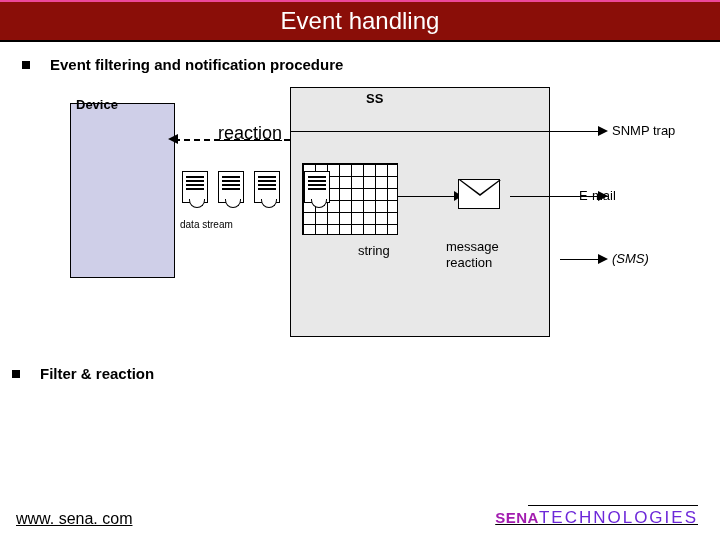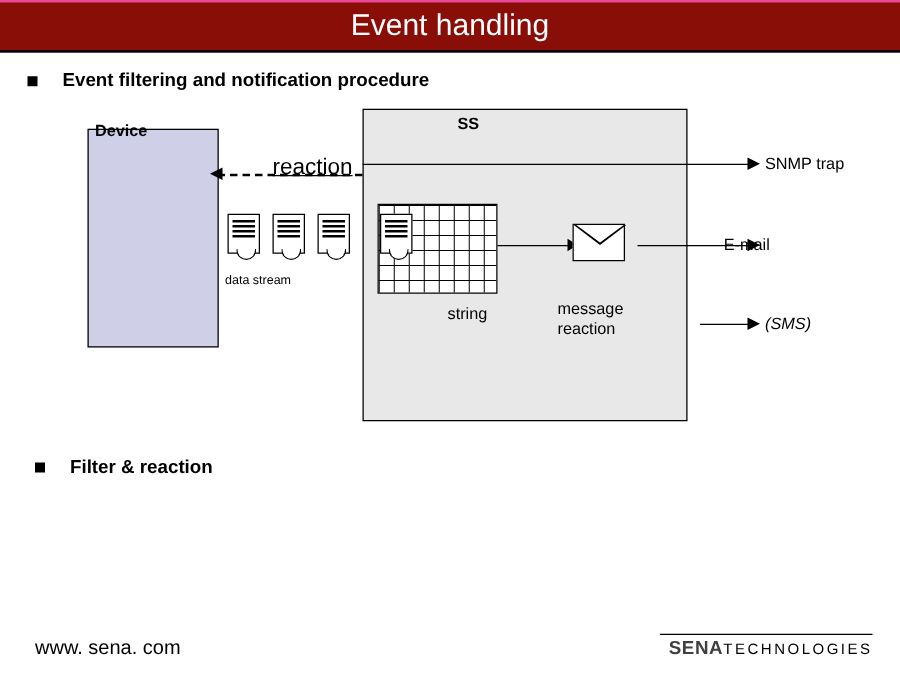--- a/index.html
+++ b/index.html
@@ -37,29 +37,29 @@
   .data-stream-text { position: absolute; left: 140px; top: 128px; font-size: 10px; }
   .filter-grid { position: absolute; left: 262px; top: 72px; width: 96px; height: 72px; background: #fff; border: 1.5px solid #000; }
   .filter-grid::before { content: ""; position: absolute; inset: 0; background-image: linear-gradient(to right, #000 1px, transparent 1px), linear-gradient(to bottom, #000 1px, transparent 1px); background-size: 12px 12px; }
   .filter-text { position: absolute; left: 318px; top: 152px; font-size: 13px; }
   .envelope { position: absolute; left: 418px; top: 88px; width: 42px; height: 30px; border: 1.5px solid #000; background: #fff; }
   .envelope::before { content: ""; position: absolute; left: 0; top: 0; width: 0; height: 0; border-left: 21px solid transparent; border-right: 21px solid transparent; border-top: 16px solid #000; }
   .envelope::after { content: ""; position: absolute; left: 2px; top: 0; width: 0; height: 0; border-left: 19px solid transparent; border-right: 19px solid transparent; border-top: 14px solid #fff; }
   .msg-text { position: absolute; left: 406px; top: 148px; font-size: 13px; text-align: left; line-height: 1.2; }
   .filter-line { position: absolute; left: 358px; top: 105px; width: 60px; height: 0; border-top: 1.5px solid #000; }
   .filter-arrowr { position: absolute; left: 414px; top: 100px; width: 0; height: 0; border-top: 5px solid transparent; border-bottom: 5px solid transparent; border-left: 8px solid #000; }
-  .sub-section { padding: 0 28px; }
+  .sub-section { padding: 0 12px; }
   .sub-text { font-size: 13px; margin: 6px 0 0 22px; }
-  .footer { position: absolute; bottom: 12px; left: 28px; right: 22px; display: flex; justify-content: space-between; align-items: flex-end; }
+  .footer { position: absolute; bottom: 12px; left: 16px; right: 22px; display: flex; justify-content: space-between; align-items: flex-end; text-decoration: underline; }
   .footer-url { font-size: 16px; }
   .logo-wrap { text-align: right; }
   .logo-line { width: 170px; height: 1px; background: #000; margin-bottom: 2px; margin-left: auto; }
   .logo { font-weight: bold; font-size: 15px; letter-spacing: 0.5px; }
-  .logo .red { color: #404040; }
-  .logo .gray { color: #000000; font-weight: normal; font-size: 12px; letter-spacing: 2px; }
+  .logo .red { color: #a21caf; }
+  .logo .gray { color: #6d28d9; font-weight: normal; font-size: 17px; letter-spacing: 2px; }
 </style>
 </head>
 <body>
 
 <div class="title-bar">
   <span>Event handling</span>
 </div>
 
 <div class="content">
   <div class="bullet-row">

